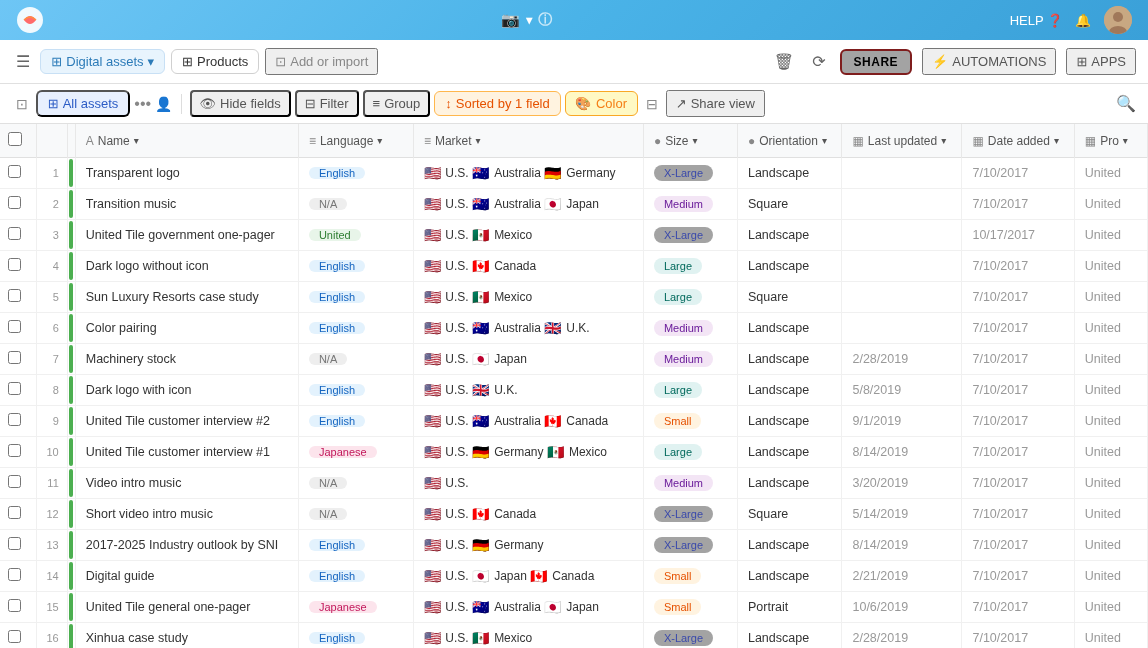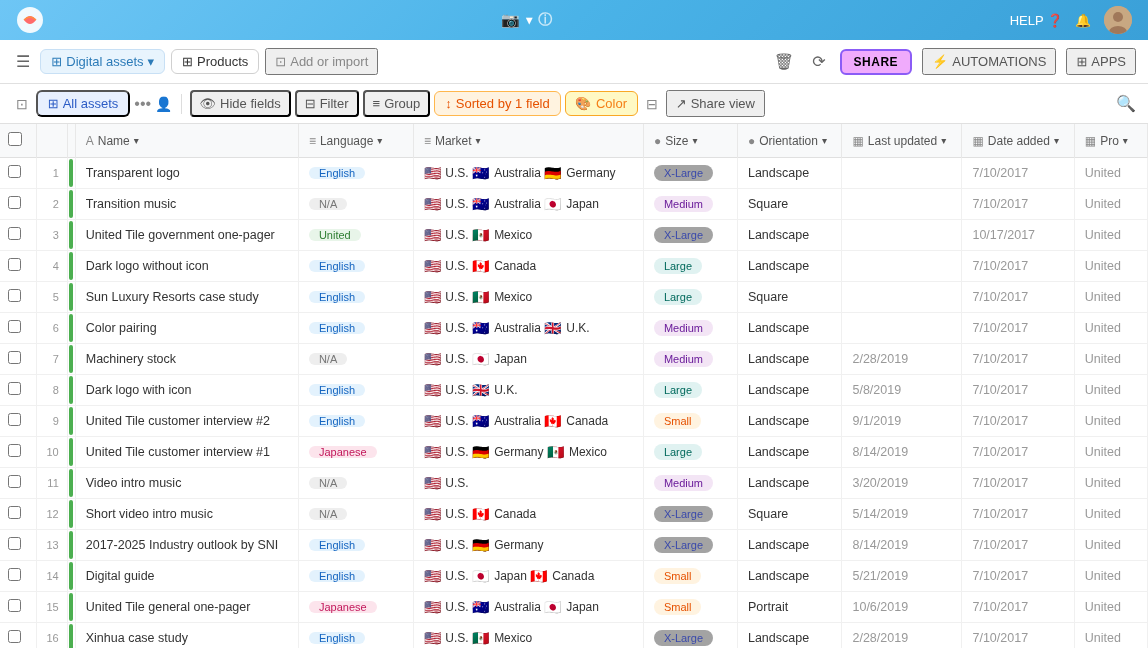--- a/index.html
+++ b/index.html
@@ -35,21 +35,21 @@
       background: #fff; border: 1px solid #d0d0d0; border-radius: 6px;
       padding: 4px 10px; cursor: pointer; font-size: 13px; color: #333;
     }
     .add-import-btn {
       display: flex; align-items: center; gap: 4px;
       color: #888; cursor: pointer; font-size: 13px; padding: 4px 8px;
     }
     .toolbar-right { display: flex; align-items: center; gap: 10px; }
     .toolbar-icon-btn { cursor: pointer; color: #666; font-size: 16px; padding: 4px; }
     .share-btn {
-      background: #f0abfc; border: 2px solid #8b5cf6; border-radius: 6px;
+      background: #a3a3a3; border: 2px solid #7f1d1d; border-radius: 6px;
       padding: 4px 12px; font-size: 12px; font-weight: 700; cursor: pointer; letter-spacing: 0.5px;
     }
     .automations-btn {
       display: flex; align-items: center; gap: 4px;
       color: #555; cursor: pointer; font-size: 13px; padding: 4px 8px;
     }
     .apps-btn {
       display: flex; align-items: center; gap: 4px;
       color: #555; cursor: pointer; font-size: 13px; padding: 4px 8px;
     }
@@ -695,21 +695,21 @@
                 <span>Japan</span>
               </span>
               <span class="market-item">
                 <span class="flag">🇨🇦</span>
                 <span>Canada</span>
               </span>
             </div>
           </td>
           <td><span class="size-badge size-small">Small</span></td>
           <td>Landscape</td>
-          <td style="color: rgb(153, 153, 153);">5/21/2019</td>
+          <td style="color: rgb(153, 153, 153);">2/21/2019</td>
           <td style="color: rgb(153, 153, 153);">7/10/2017</td>
           <td style="color: rgb(153, 153, 153);">United</td>
         </tr>
         <tr>
           <td class="checkbox-col"><input type="checkbox" class="row-checkbox" style=""></td>
           <td class="row-num">15</td>
           <td class="color-indicator">
             <div class="color-bar green"></div>
           </td>
           <td style="cursor: pointer;">United Tile general one-pager</td>

